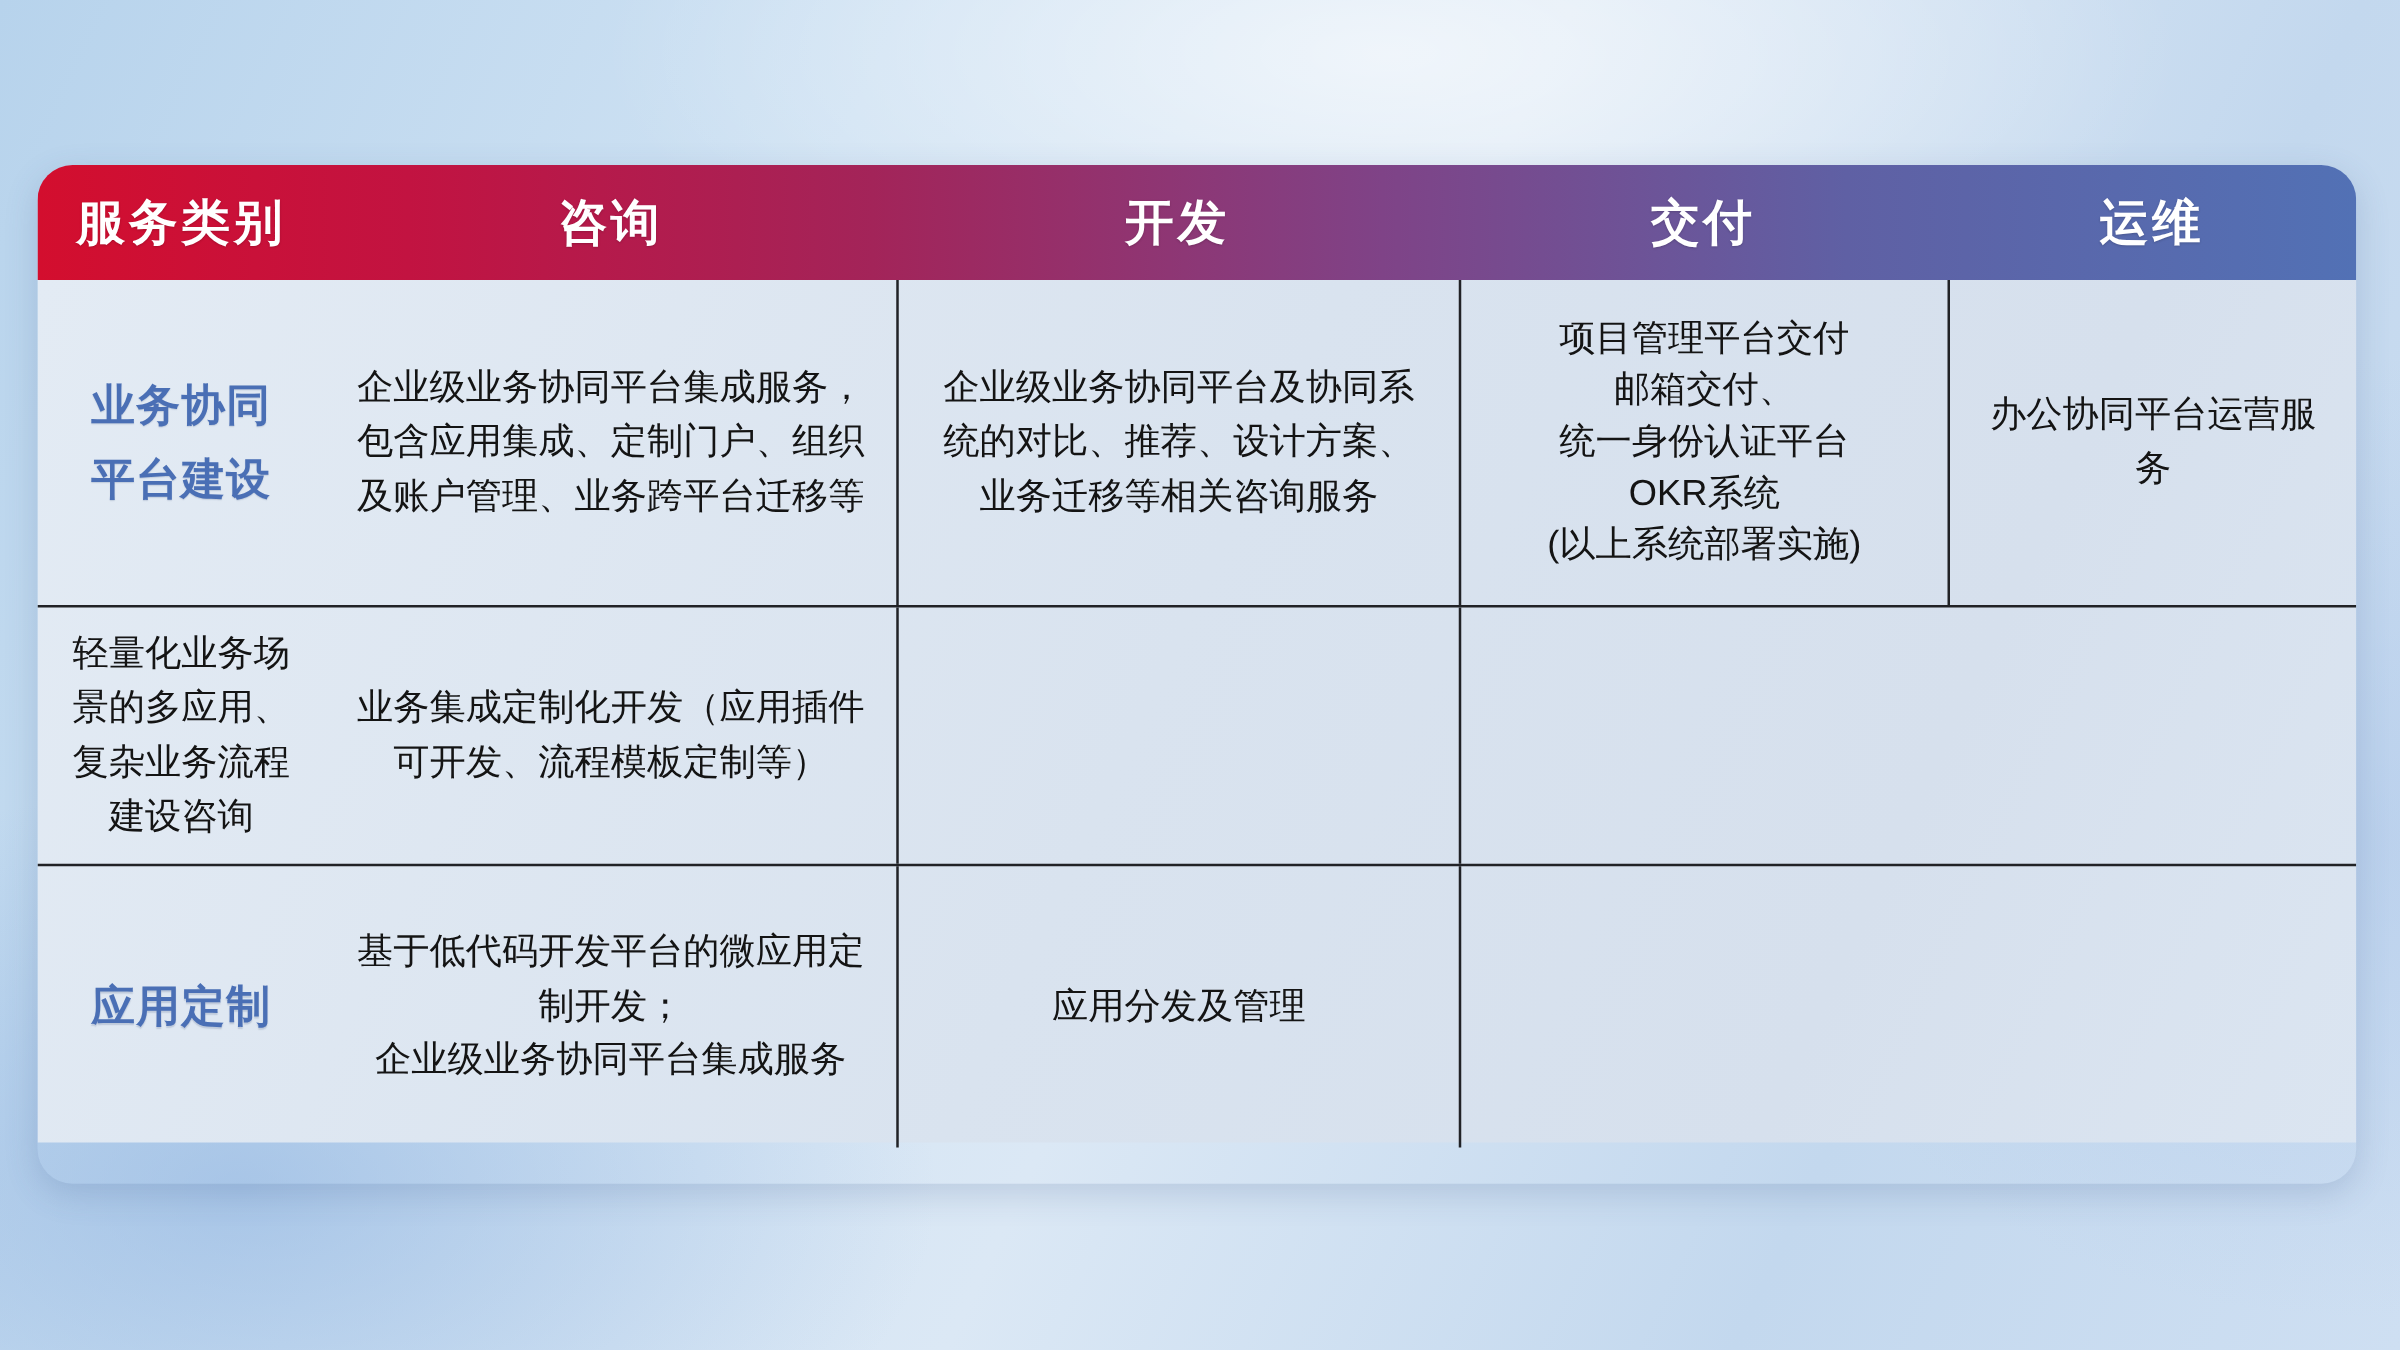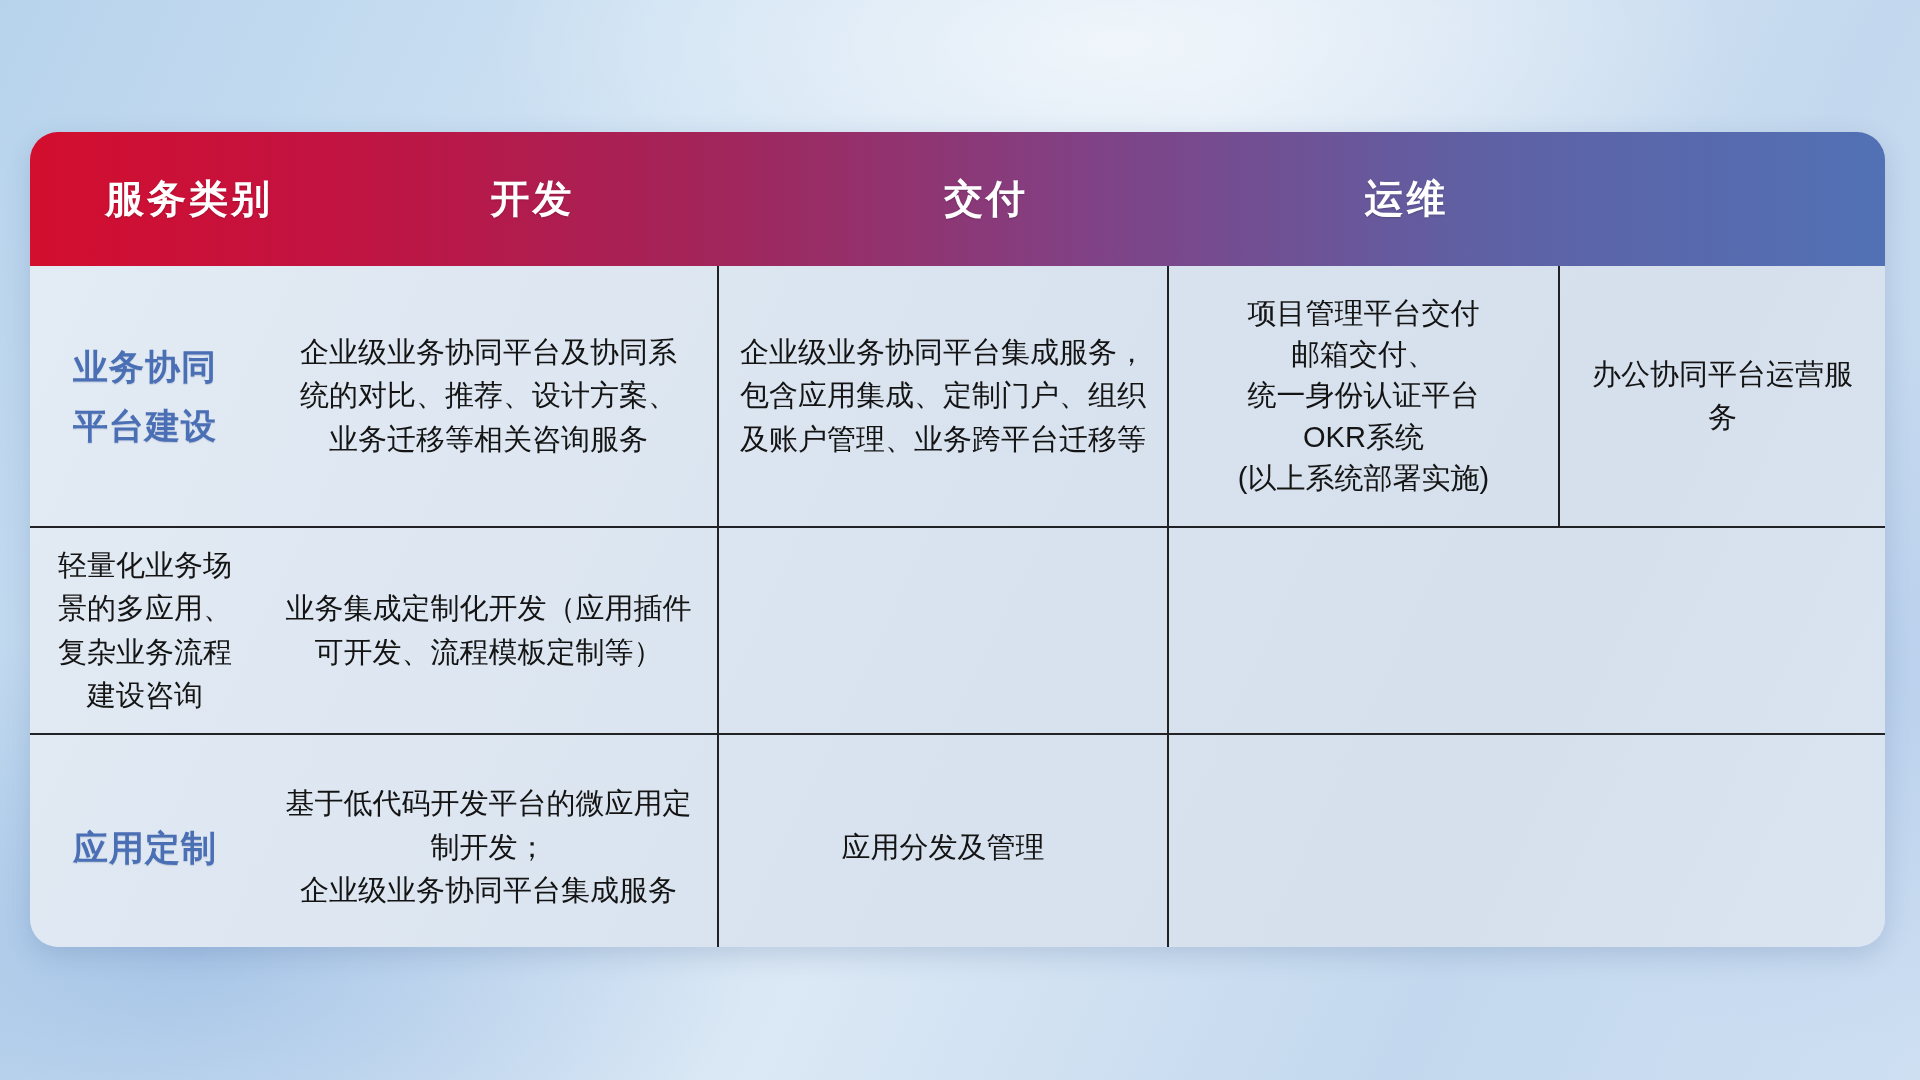--- a/index.html
+++ b/index.html
@@ -24,27 +24,26 @@
     position: absolute;
     left: 30px;
     top: 132px;
     width: 1855px;
     height: 815px;
     border-radius: 28px;
     overflow: hidden;
     box-shadow: 0 8px 26px rgba(60, 90, 140, 0.20);
   }
   .thead {
-    height: 134px;
+    height: 92px;
     display: grid;
     grid-template-columns: 230px 457px 450px 391px 327px;
     background: linear-gradient(90deg,
       #d30e2e 0%, #c21341 16%, #a32459 36%,
       #7f4387 58%, #5f60a4 78%, #5271b5 100%);
-    padding-left: 44px;
   }
   .th {
     display: flex;
     align-items: center;
     justify-content: center;
     color: #ffffff;
     font-size: 39px;
     font-weight: 800;
     letter-spacing: 3px;
     text-shadow: 0 1px 2px rgba(0,0,0,0.18);
@@ -88,32 +87,33 @@
   .td.dev { padding: 0 18px; }
 </style>
 </head>
 <body>
 
 <div class="stage">
   <div class="panel">
 
     <div class="thead">
       <div class="th">服务类别</div>
+      <div class="th">咨询</div>
       <div class="th">开发</div>
       <div class="th">交付</div>
       <div class="th">运维</div>
     </div>
 
     <div class="tbody">
 
       <div class="tr tr-1">
         <div class="td cat">业务协同
 平台建设</div>
+        <div class="td dev">企业级业务协同平台集成服务，包含应用集成、定制门户、组织及账户管理、业务跨平台迁移等</div>
         <div class="td">企业级业务协同平台及协同系统的对比、推荐、设计方案、业务迁移等相关咨询服务</div>
-        <div class="td dev">企业级业务协同平台集成服务，包含应用集成、定制门户、组织及账户管理、业务跨平台迁移等</div>
         <div class="td delivery">项目管理平台交付
 邮箱交付、
 统一身份认证平台
 OKR系统
 (以上系统部署实施)</div>
         <div class="td">办公协同平台运营服务</div>
       </div>
 
       <div class="tr tr-2">
         <div class="td">轻量化业务场景的多应用、复杂业务流程建设咨询</div>

